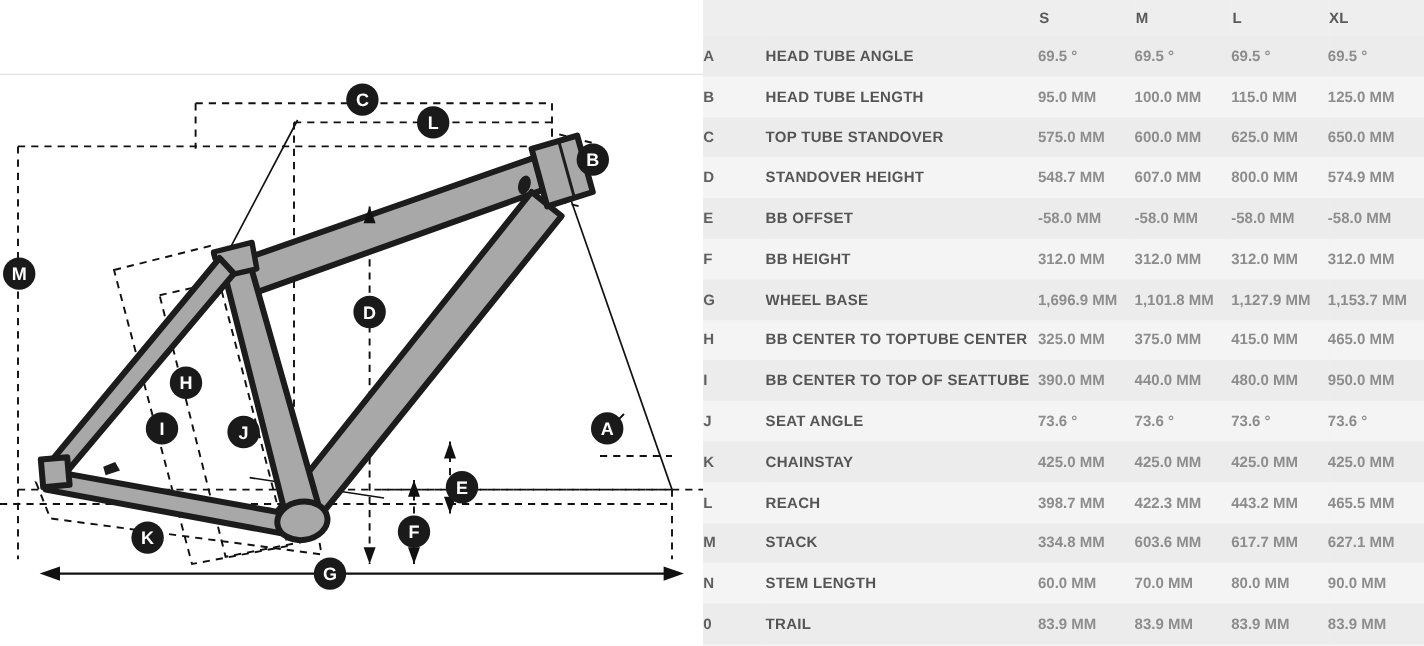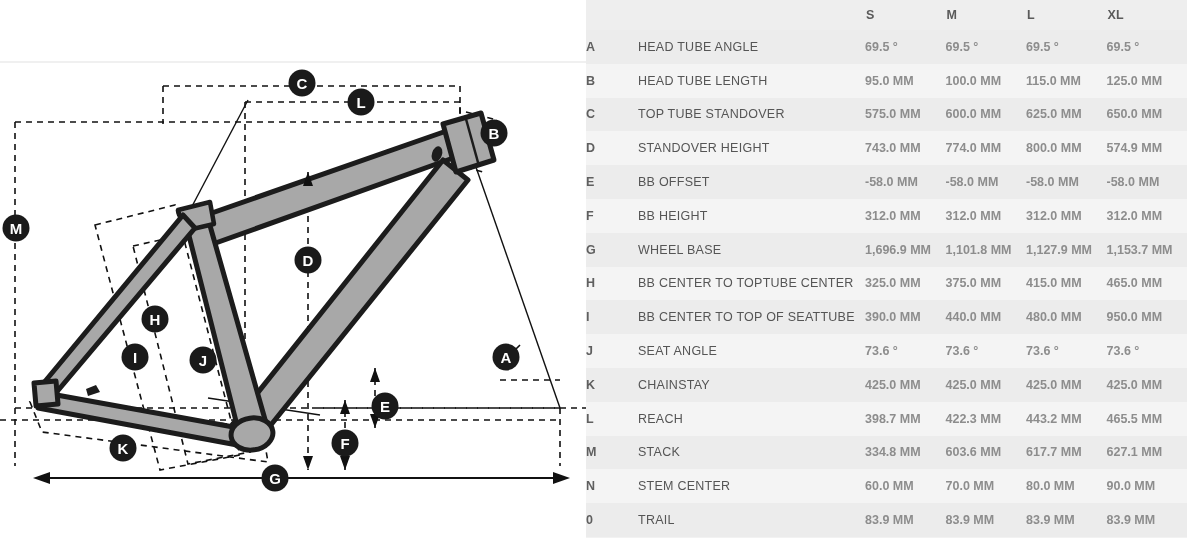--- a/index.html
+++ b/index.html
@@ -19,21 +19,21 @@
   table.geo thead th{
     height:30px;background:#eeeeee;font-size:12.5px;font-weight:bold;color:#5a5a5a;
     text-align:left;padding:0;border:0;vertical-align:middle;letter-spacing:.2px;
   }
   table.geo thead th.sz{padding-left:1px;}
   table.geo tbody tr{height:33.8px;}
   table.geo tbody tr.odd{background:#ececec;}
   table.geo tbody tr.even{background:#f4f4f4;}
   table.geo tbody td{padding:0;border:0;vertical-align:middle;font-size:12.5px;}
   td.letter{color:#5f5f5f;font-weight:bold;padding-left:9px;font-size:12.5px;}
-  td.label{color:#555555;font-weight:normal;letter-spacing:.25px;font-size:12.3px;}
+  td.label{color:#555555;font-weight:bold;letter-spacing:.25px;font-size:12.3px;}
   td.val{color:#8d8d8d;font-weight:bold;font-size:12.6px;}
   .hdr-spacer{background:#eeeeee;}
 </style>
 </head>
 <body>
 
 <div id="root">
 
   <div id="diagram-panel">
     <svg width="586" height="538" viewBox="0 0 586 538">
@@ -215,22 +215,22 @@
             <td class="letter">C</td>
             <td class="label">TOP TUBE STANDOVER</td>
             <td class="val">575.0 MM</td>
             <td class="val">600.0 MM</td>
             <td class="val">625.0 MM</td>
             <td class="val">650.0 MM</td>
           </tr>
           <tr class="even">
             <td class="letter">D</td>
             <td class="label">STANDOVER HEIGHT</td>
-            <td class="val">743.0 MM</td>
-            <td class="val">774.0 MM</td>
+            <td class="val">548.7 MM</td>
+            <td class="val">607.0 MM</td>
             <td class="val">800.0 MM</td>
             <td class="val">574.9 MM</td>
           </tr>
           <tr class="odd">
             <td class="letter">E</td>
             <td class="label">BB OFFSET</td>
             <td class="val">-58.0 MM</td>
             <td class="val">-58.0 MM</td>
             <td class="val">-58.0 MM</td>
             <td class="val">-58.0 MM</td>
@@ -294,21 +294,21 @@
           <tr class="odd">
             <td class="letter">M</td>
             <td class="label">STACK</td>
             <td class="val">334.8 MM</td>
             <td class="val">603.6 MM</td>
             <td class="val">617.7 MM</td>
             <td class="val">627.1 MM</td>
           </tr>
           <tr class="even">
             <td class="letter">N</td>
-            <td class="label">STEM CENTER</td>
+            <td class="label">STEM LENGTH</td>
             <td class="val">60.0 MM</td>
             <td class="val">70.0 MM</td>
             <td class="val">80.0 MM</td>
             <td class="val">90.0 MM</td>
           </tr>
           <tr class="odd">
             <td class="letter">0</td>
             <td class="label">TRAIL</td>
             <td class="val">83.9 MM</td>
             <td class="val">83.9 MM</td>

